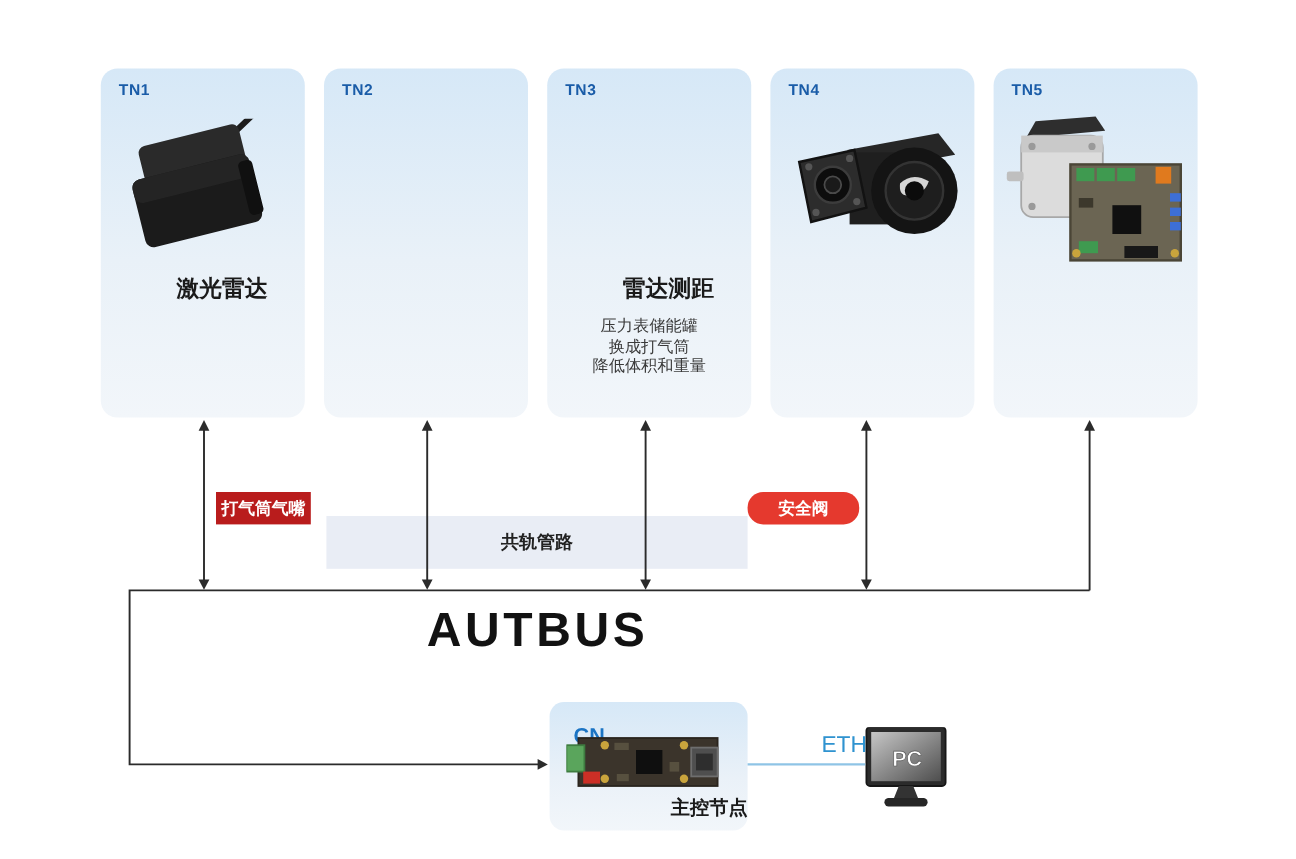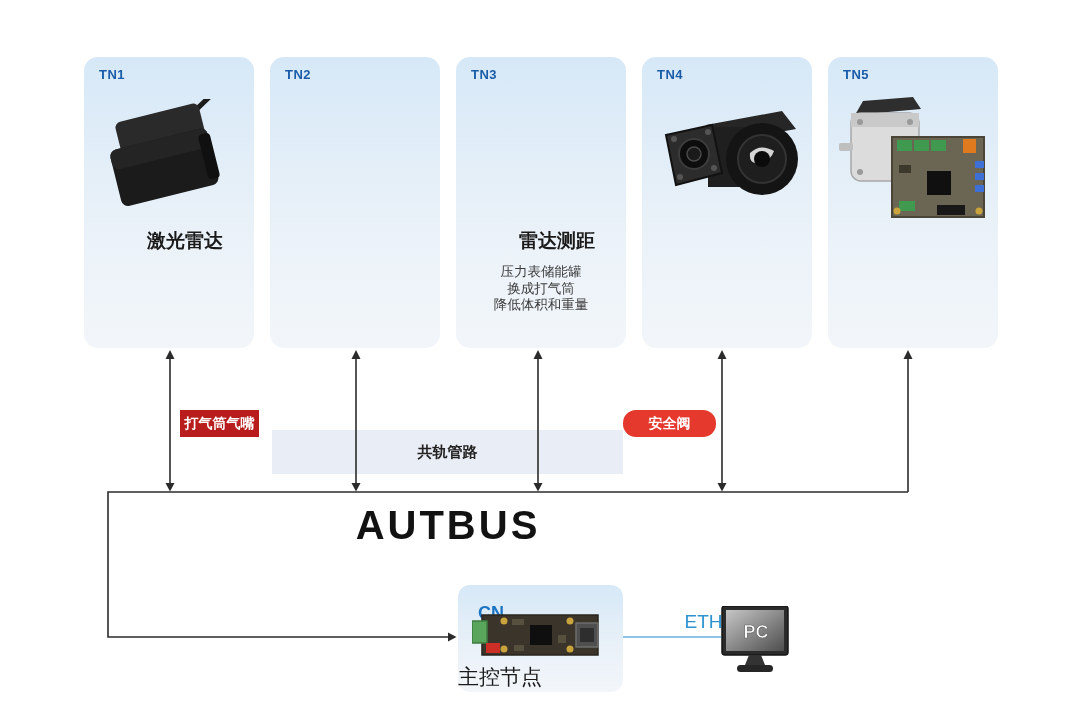--- a/index.html
+++ b/index.html
@@ -55,22 +55,22 @@
   
   .cn-card{
     position:absolute;left:458px;top:585px;width:165px;height:107px;border-radius:12px;
     background:linear-gradient(180deg,#D6E8F7 0%,#EAF1F8 60%,#F2F6FA 100%);
   }
   .cn-label{
     position:absolute;top:6px;left:20px;
     font-size:18px;font-weight:bold;color:#1B74C4;margin-top:12px;
   }
   .cn-title{
-    position:absolute;top:78px;left:0;width:100%;text-align:left;
-    font-size:21px;font-weight:normal;color:#1A1A1A;
+    position:absolute;top:78px;left:0;width:100%;text-align:right;
+    font-size:16px;font-weight:bold;color:#1A1A1A;
   }
 
   .eth-label{
     position:absolute;left:623px;top:611px;width:99px;text-align:center;
     font-size:19px;color:#2F93D0;z-index:2;margin-left:31px;
   }
   .pc-monitor{position:absolute;left:720px;top:606px;width:70px;height:68px;}
 </style>
 </head>
 <body>

